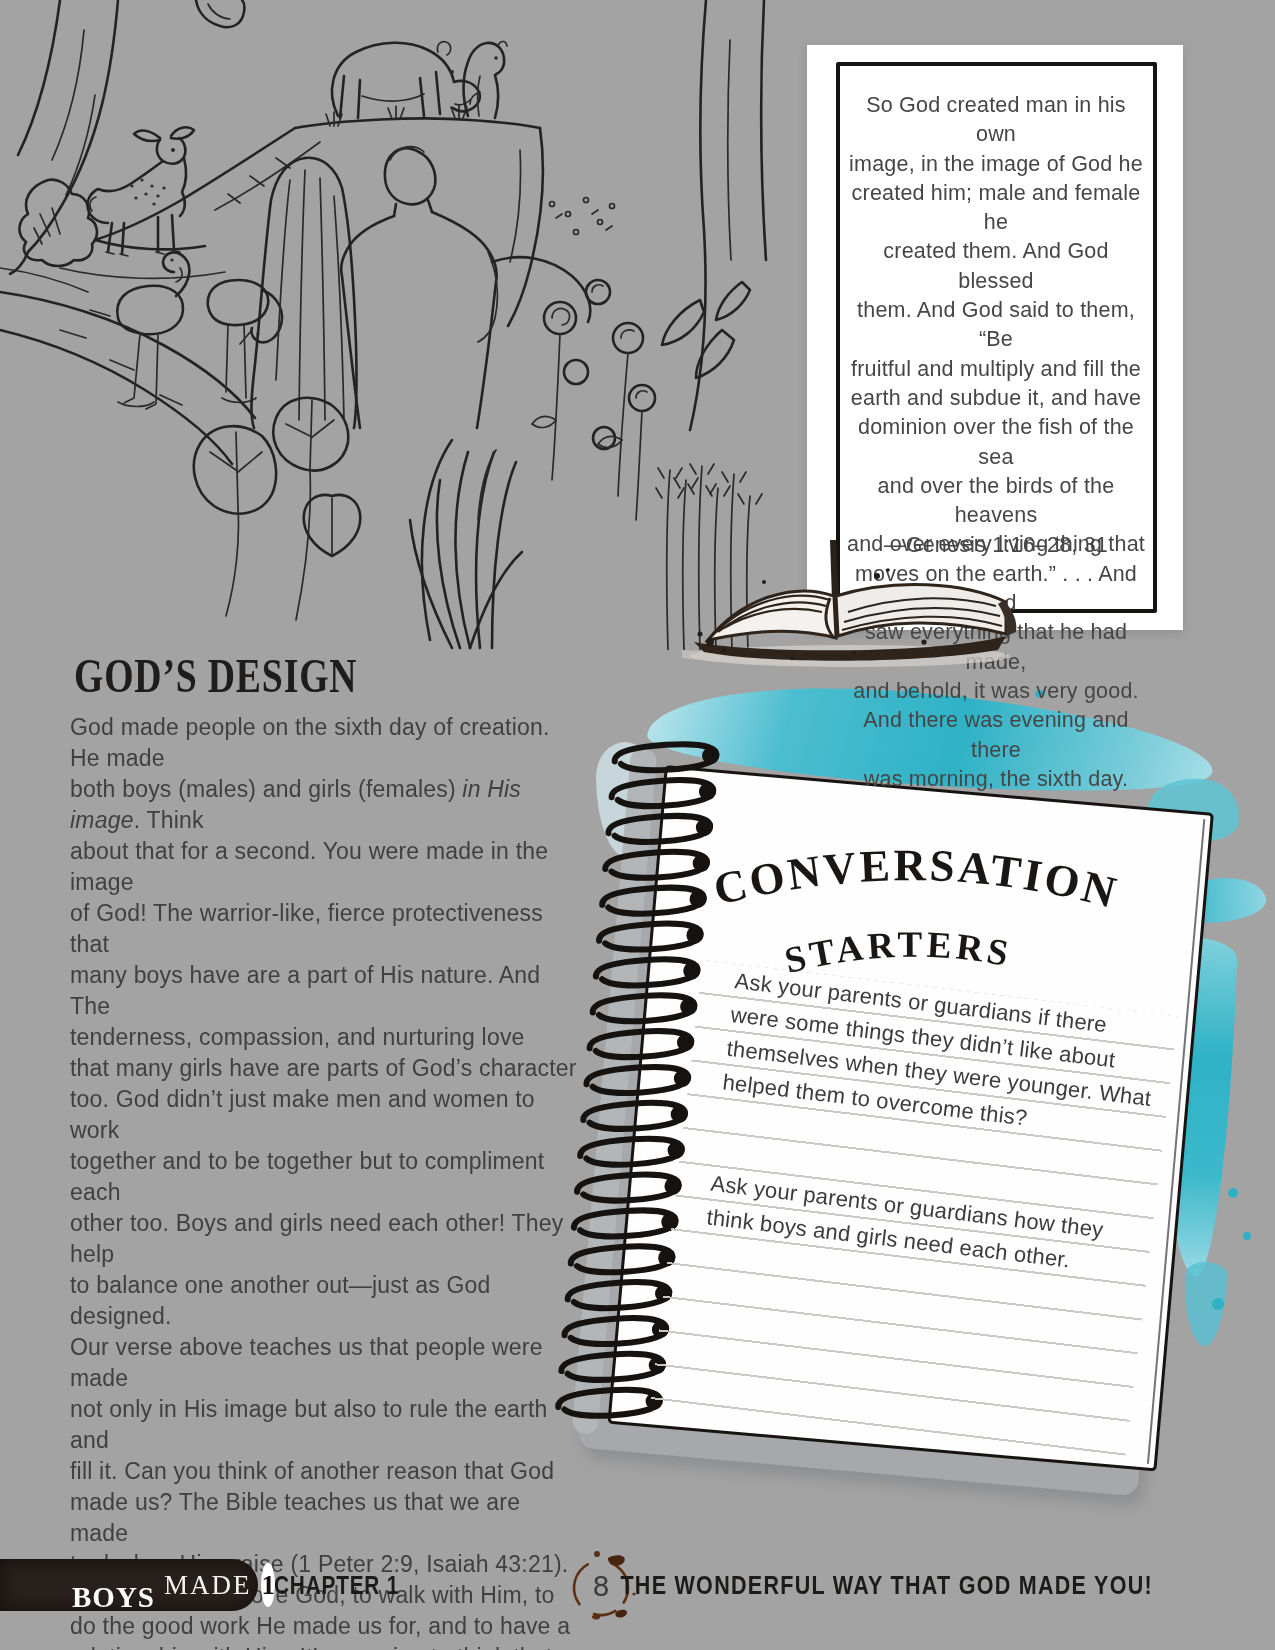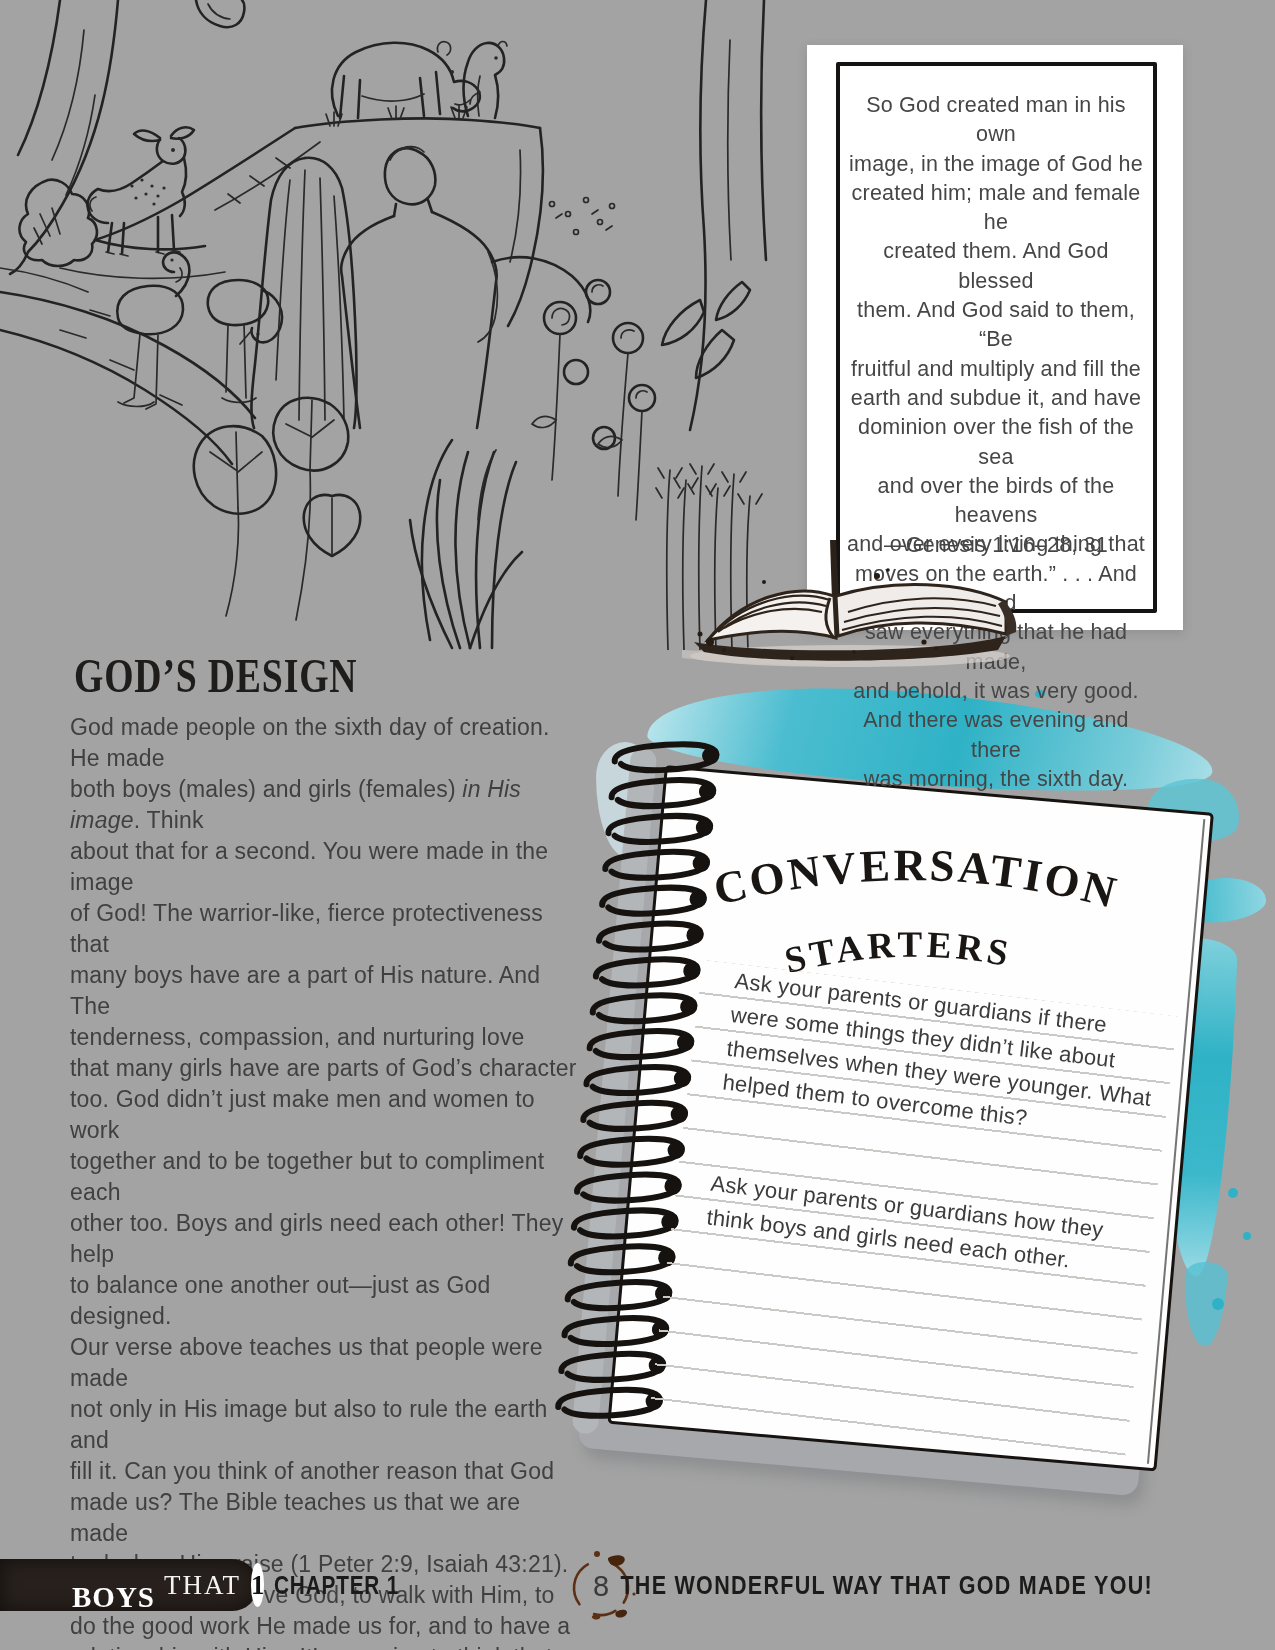--- a/index.html
+++ b/index.html
@@ -459,21 +459,21 @@
 were some things they didn’t like about
 themselves when they were younger. What
 helped them to overcome this?</div>
       <div class="nb-prompt" id="prompt-2">Ask your parents or guardians how they
 think boys and girls need each other.</div>
     </div>
   </div>
 
   <div class="abs footer-badge">
     <span class="badge-series">BOYS</span>
-    <span class="badge-level">THAT</span>
+    <span class="badge-level">MADE</span>
     <span class="badge-circle">
         <span>1</span>
       </span>
   </div>
   <div class="abs footer-chapter">CHAPTER 1</div>
   <div class="abs" id="coffee-ring">
     <svg viewBox="0 0 74 76" width="74" height="76" style="position:absolute;left:0;top:0;">
       <circle cx="37" cy="38" r="27" fill="none" stroke="#5c3014" stroke-width="2.6" stroke-dasharray="34 12 22 18 46 24" transform="rotate(-40 37 38)" stroke-linecap="round"></circle>
       <path d="M44,8 C52,3 64,5 60,12 C55,19 43,15 44,8 Z" fill="#46240e"></path>
       <path d="M52,62 C58,58 66,60 62,65 C57,70 49,67 52,62 Z" fill="#46240e"></path>

